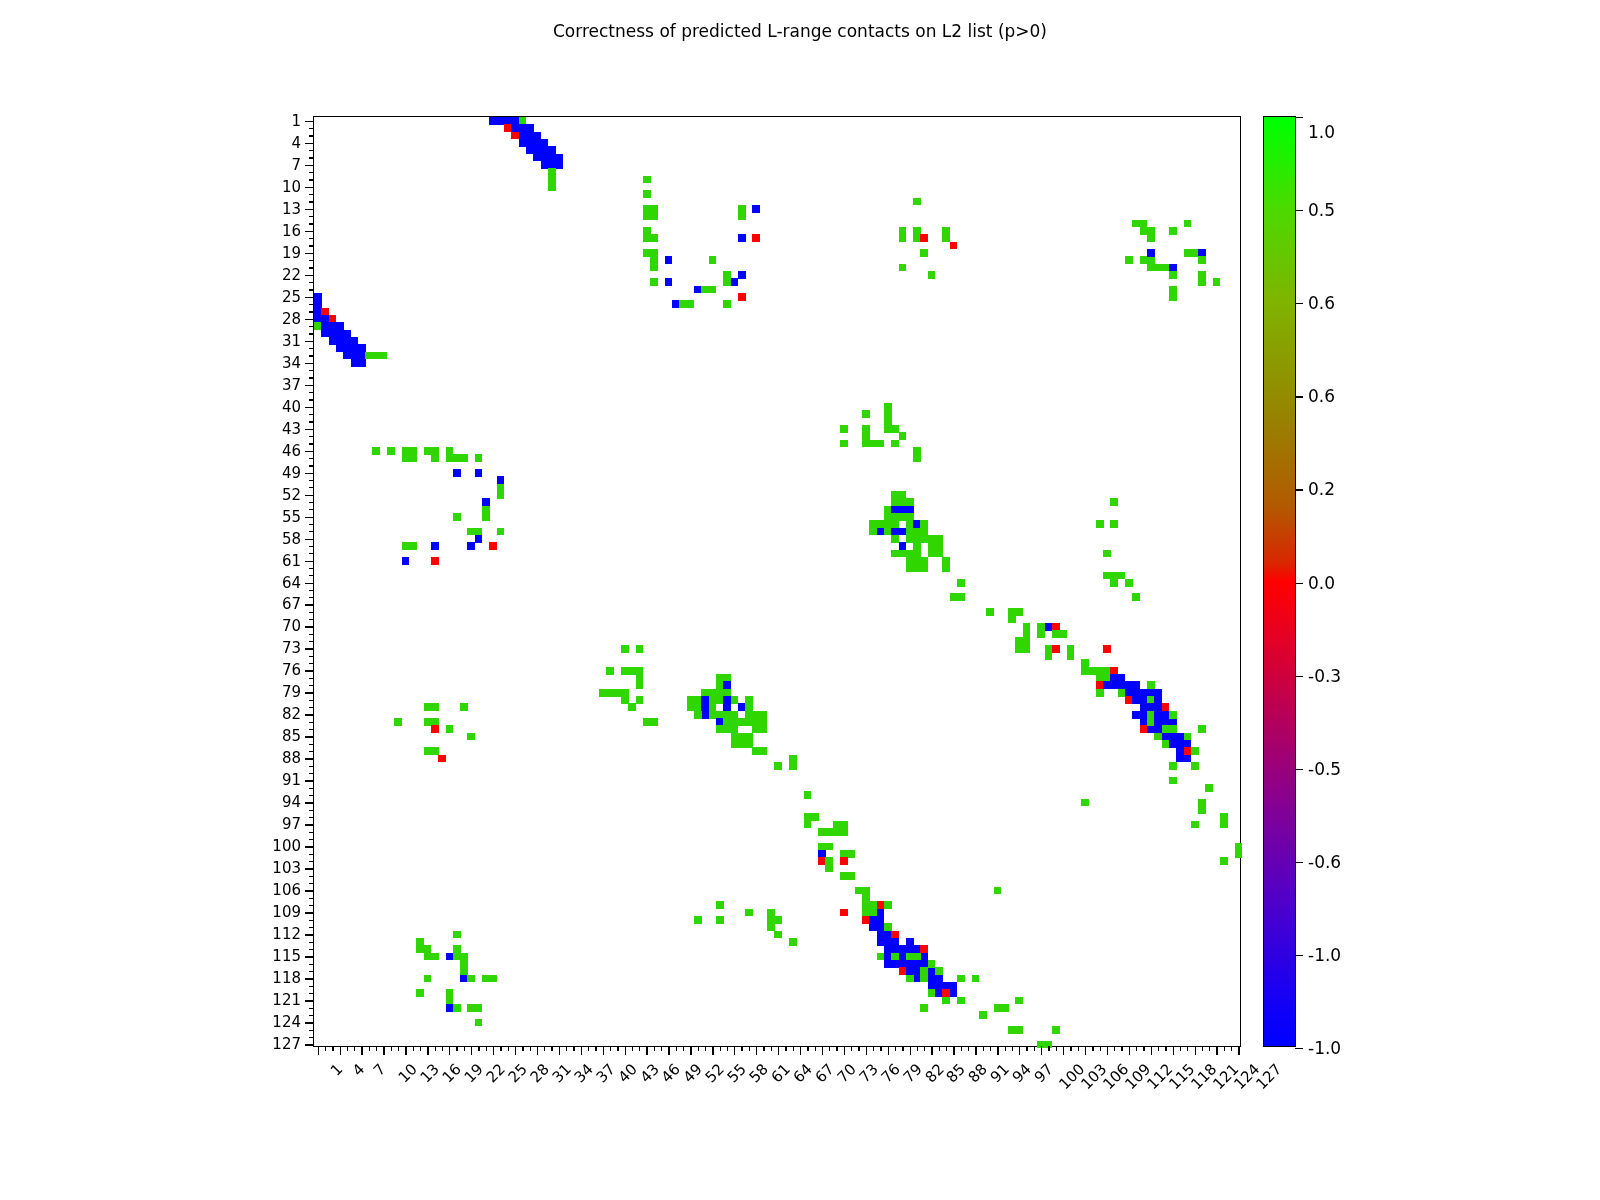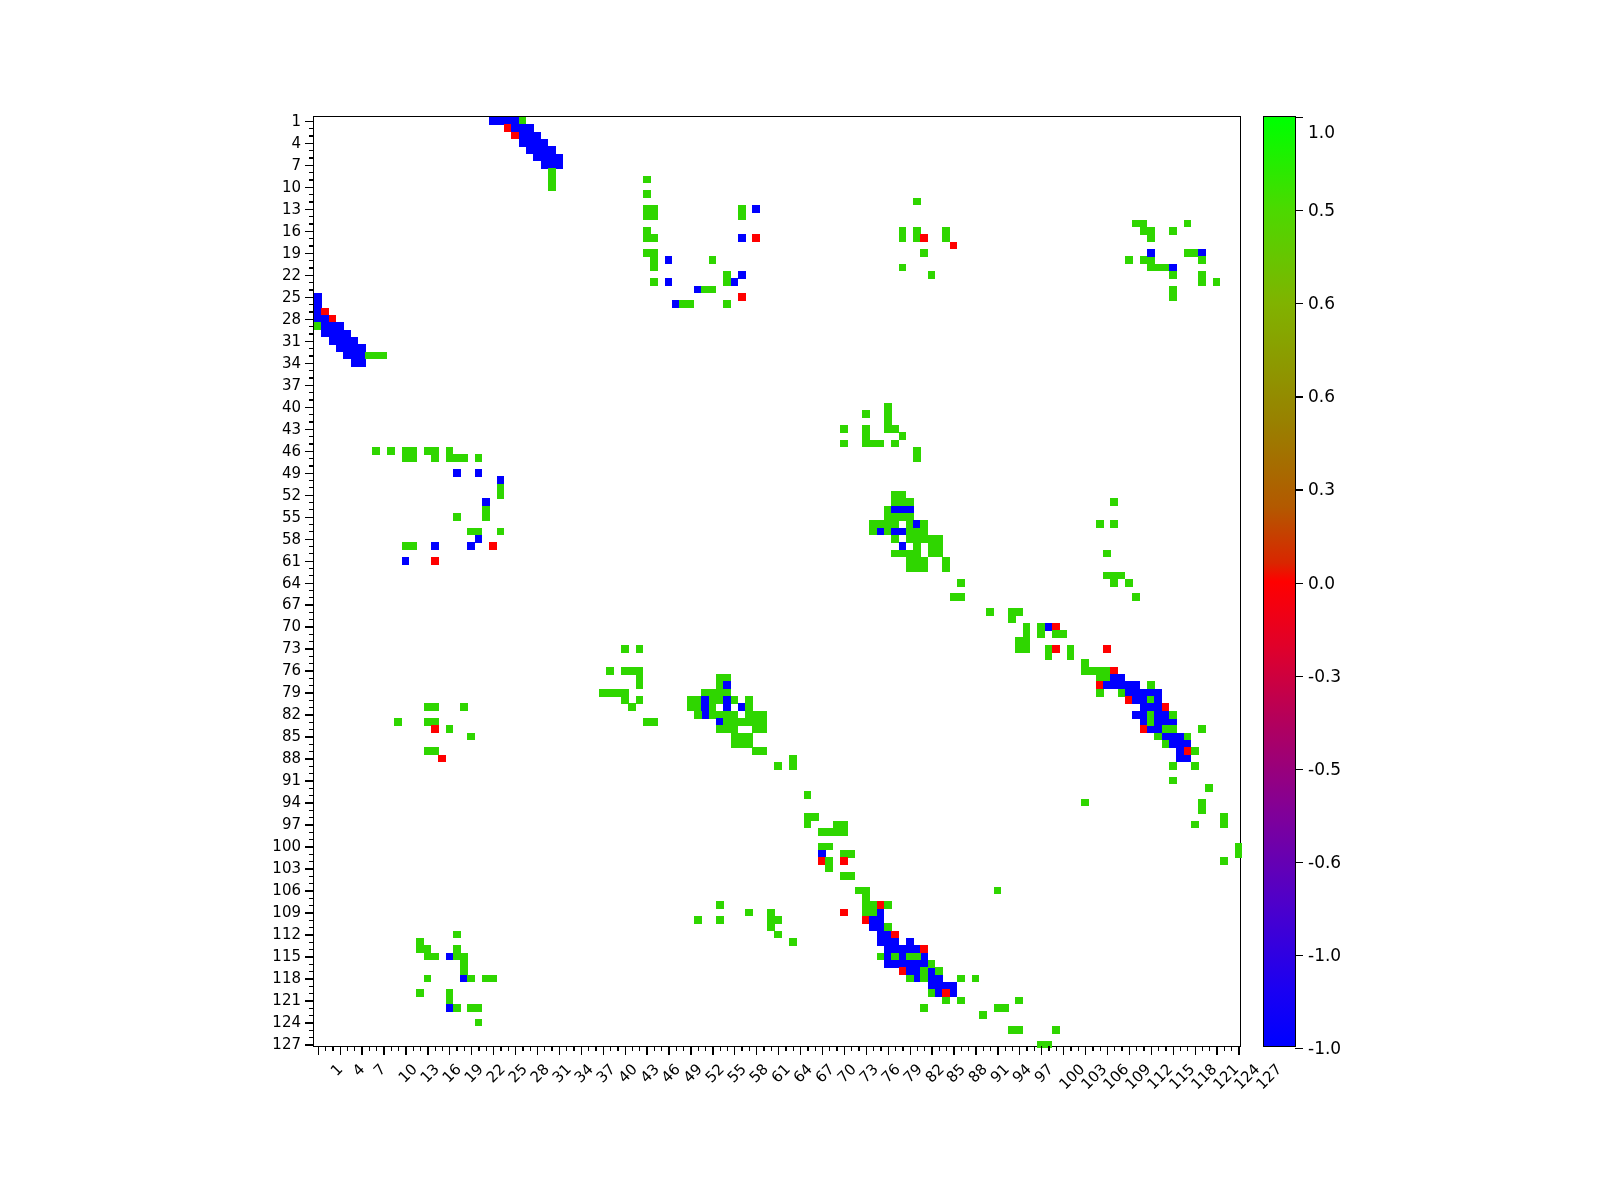--- a/index.html
+++ b/index.html
@@ -73,20 +73,21 @@
     position:absolute;left:calc(100% + 13px);font-size:17px;color:#000;
     white-space:nowrap;transform:translateY(-50%);
   }
 </style>
 </head>
 <body>
 
 <div id="figure">
 
   <div class="title-block">
+    <span class="title-line">Correctness of predicted L-range contacts on L2 list (p&gt;0)</span>
   </div>
 
 
   <div id="plot">
     <div id="cells">
         <div class="cell" style="left: 189.984px; top: 0px; width: 15.0142px; height: 7.73071px; background: rgb(0, 0, 255);"></div>
         <div class="cell" style="left: 0px; top: 190.598px; width: 7.70709px; height: 15.0614px; background: rgb(0, 0, 255);"></div>
         <div class="cell" style="left: 204.598px; top: 0px; width: 7.70709px; height: 7.73071px; background: rgb(47, 214, 0);"></div>
         <div class="cell" style="left: 0px; top: 205.26px; width: 7.70709px; height: 7.73071px; background: rgb(47, 214, 0);"></div>
         <div class="cell" style="left: 197.291px; top: 7.33071px; width: 7.70709px; height: 7.73071px; background: rgb(255, 0, 0);"></div>
@@ -847,21 +848,21 @@
   <div id="cbar">
       <div class="cbtick" style="top: 0px;"></div>
       <div class="cblabel" style="top: 15px;">1.0</div>
       <div class="cbtick" style="top: 93.1px;"></div>
       <div class="cblabel" style="top: 93.1px;">0.5</div>
       <div class="cbtick" style="top: 186.2px;"></div>
       <div class="cblabel" style="top: 186.2px;">0.6</div>
       <div class="cbtick" style="top: 279.3px;"></div>
       <div class="cblabel" style="top: 279.3px;">0.6</div>
       <div class="cbtick" style="top: 372.4px;"></div>
-      <div class="cblabel" style="top: 372.4px;">0.3</div>
+      <div class="cblabel" style="top: 372.4px;">0.2</div>
       <div class="cbtick" style="top: 465.5px;"></div>
       <div class="cblabel" style="top: 465.5px;">0.0</div>
       <div class="cbtick" style="top: 558.6px;"></div>
       <div class="cblabel" style="top: 558.6px;">-0.3</div>
       <div class="cbtick" style="top: 651.7px;"></div>
       <div class="cblabel" style="top: 651.7px;">-0.5</div>
       <div class="cbtick" style="top: 744.8px;"></div>
       <div class="cblabel" style="top: 744.8px;">-0.6</div>
       <div class="cbtick" style="top: 837.9px;"></div>
       <div class="cblabel" style="top: 837.9px;">-1.0</div>

